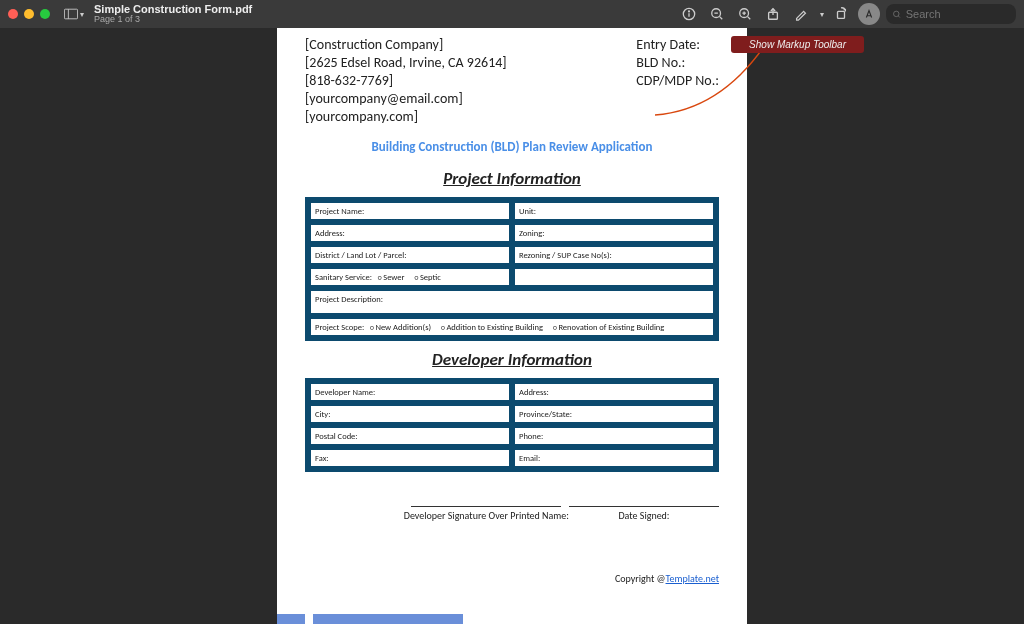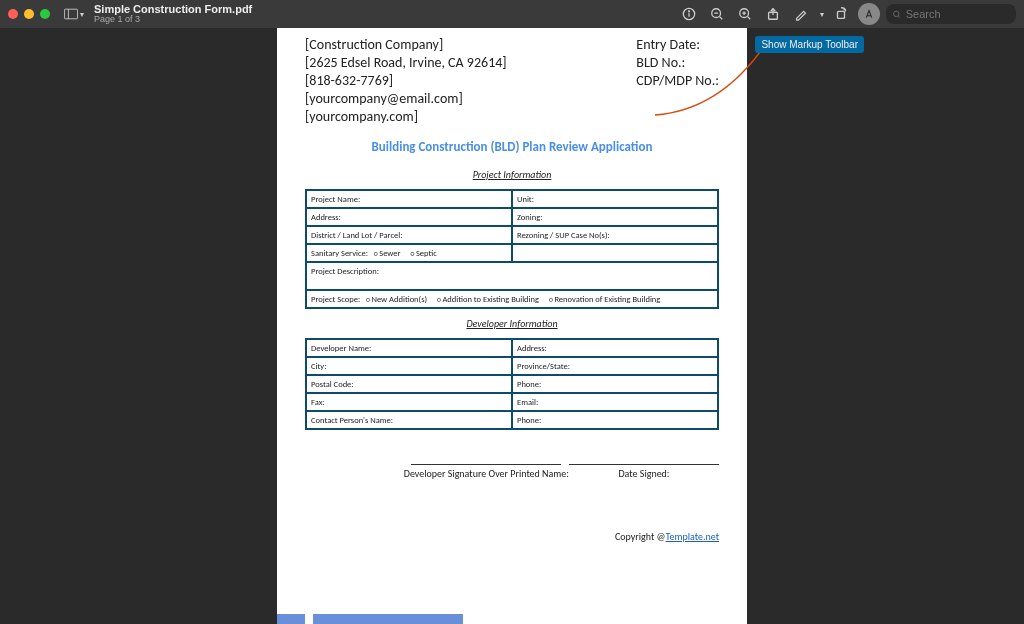--- a/index.html
+++ b/index.html
@@ -50,22 +50,22 @@
   .toolbar-icon.markup svg { stroke:#2a2a2a; }
   .search-box {
     background:#2a2a2a; border-radius:8px; height:20px; width:130px;
     display:flex; align-items:center; padding:0 6px; gap:4px; color:#888;
   }
   .search-box input {
     background:transparent; border:none; outline:none; color:#ccc; font-size:11px; width:100%;
   }
   .tooltip {
     position:absolute; top:36px; right:160px;
-    background:#0369a1; color:#eee; font-size:10px; padding:3px 6px; border-radius:3px;
-    white-space:nowrap; z-index:20;
+    background:#7f1d1d; color:#eee; font-size:10px; padding:3px 18px; border-radius:3px;
+    white-space:nowrap; z-index:20;font-style:italic;
   }
   .arrow-annotation {
     position:absolute; top:40px; left:650px; width:140px; height:80px; z-index:15;
     pointer-events:none;
   }
   .arrow-annotation svg { width:100%; height:100%; }
   
   .doc-area {
     position:absolute; top:28px; left:0; right:0; bottom:0;
     display:flex; justify-content:center; overflow:hidden;
@@ -78,28 +78,28 @@
     padding: 8px 28px 0 28px;
     position:relative;
   }
   .header-info { display:flex; justify-content:space-between; margin-bottom:14px; }
   .header-col { display:flex; flex-direction:column; gap:1px; font-size:14px; }
   .doc-title {
     text-align:center; color:#4a8fe7; font-weight:700; font-size:13px;
     margin: 6px 0 14px 0;
   }
   .section-heading {
-    text-align:center; font-style:italic; font-weight:400; font-size:10px;
+    text-align:center; font-style:italic; font-weight:700; font-size:17px;
     text-decoration:underline; margin: 8px 0 8px 0;
   }
   table.form-table {
     width:100%; border-collapse:collapse; font-size:8.5px;
   }
   table.form-table td {
-    border:2px solid #0c4a6e; padding:3px 4px; vertical-align:top; height:14px;
+    border:6px solid #0c4a6e; padding:3px 4px; vertical-align:top; height:14px;
   }
   table.form-table td.half { width:50%; }
   .radio-opt { margin-right:8px; }
   .radio-opt::before { content:"○ "; font-size:7px; }
   .sig-row {
     display:flex; justify-content:flex-end; margin-top:34px; font-size:10px;
   }
   .sig-block { text-align:center; }
   .sig-line { border-top:1px solid #333; width:150px; margin:0 auto 2px auto; }
   .copyright {
@@ -271,24 +271,20 @@
         <td>Province/State:</td>
       </tr>
       <tr>
         <td>Postal Code:</td>
         <td>Phone:</td>
       </tr>
       <tr>
         <td>Fax:</td>
         <td>Email:</td>
       </tr>
-      <tr>
-        <td>Contact Person's Name:</td>
-        <td>Phone:</td>
-      </tr>
     </tbody>
       </table>
 
     <div class="sig-row">
       <div class="sig-block">
         <div class="sig-line"></div>
         <span>Developer Signature Over Printed Name:</span>
       </div>
       <div class="sig-block">
         <div class="sig-line"></div>

